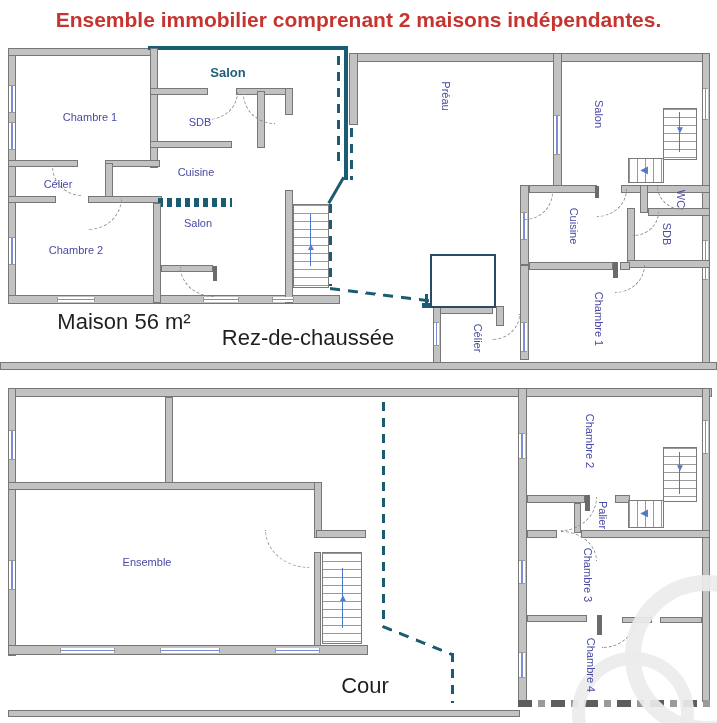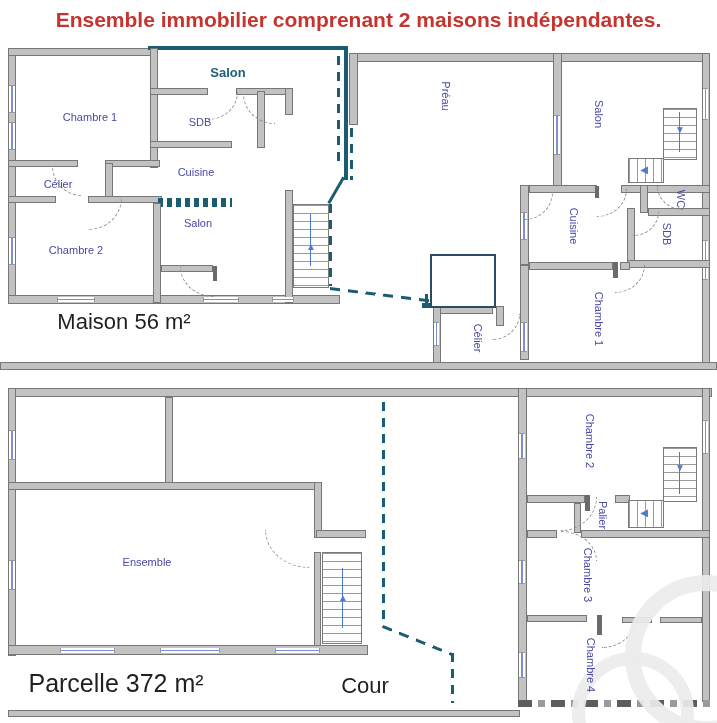--- a/index.html
+++ b/index.html
@@ -150,20 +150,21 @@
 
     <div class="room rot" style="left:446px;top:96px;">Préau</div>
     <div class="room rot" style="left:599px;top:114px;">Salon</div>
     <div class="room rot" style="left:574px;top:226px;">Cuisine</div>
     <div class="room rot" style="left:681px;top:199px;">WC</div>
     <div class="room rot" style="left:667px;top:234px;">SDB</div>
     <div class="room rot" style="left:599px;top:319px;">Chambre 1</div>
     <div class="room rot" style="left:478px;top:338px;">Célier</div>
 
     <div class="big" style="left:124px;top:322px;">Maison 56 m²</div>
+    <div class="big" style="left:308px;top:338px;">Rez-de-chaussée</div>
   </div>
 
   <div class="abs" style="left:0;top:380px;width:717px;height:343px;">
 
     <div class="w" style="left:8px;top:8px;width:704px;height:9px;"></div>
     <div class="w" style="left:8px;top:8px;width:8px;height:268px;"></div>
     <div class="w" style="left:165px;top:17px;width:8px;height:88px;"></div>
     <div class="w" style="left:8px;top:102px;width:312px;height:8px;"></div>
     <div class="w" style="left:314px;top:102px;width:8px;height:56px;"></div>
     <div class="w" style="left:316px;top:150px;width:50px;height:8px;"></div>
@@ -217,17 +218,16 @@
 
     <div class="ring" style="left:625px;top:195px;width:130px;height:130px;"></div>
     <div class="ring" style="left:572px;top:272px;width:96px;height:96px;border-width:13px;"></div>
 
     <div class="room" style="left:147px;top:182px;">Ensemble</div>
     <div class="room rot" style="left:590px;top:61px;">Chambre 2</div>
     <div class="room rot" style="left:603px;top:135px;">Palier</div>
     <div class="room rot" style="left:588px;top:195px;">Chambre 3</div>
     <div class="room rot" style="left:591px;top:285px;">Chambre 4</div>
 
-    <div class="big parc" style="left:116px;top:303px;">Parcelle 372 m²</div>
     <div class="big" style="left:365px;top:306px;">Cour</div>
   </div>
 
 </div>
 
 </body></html>

